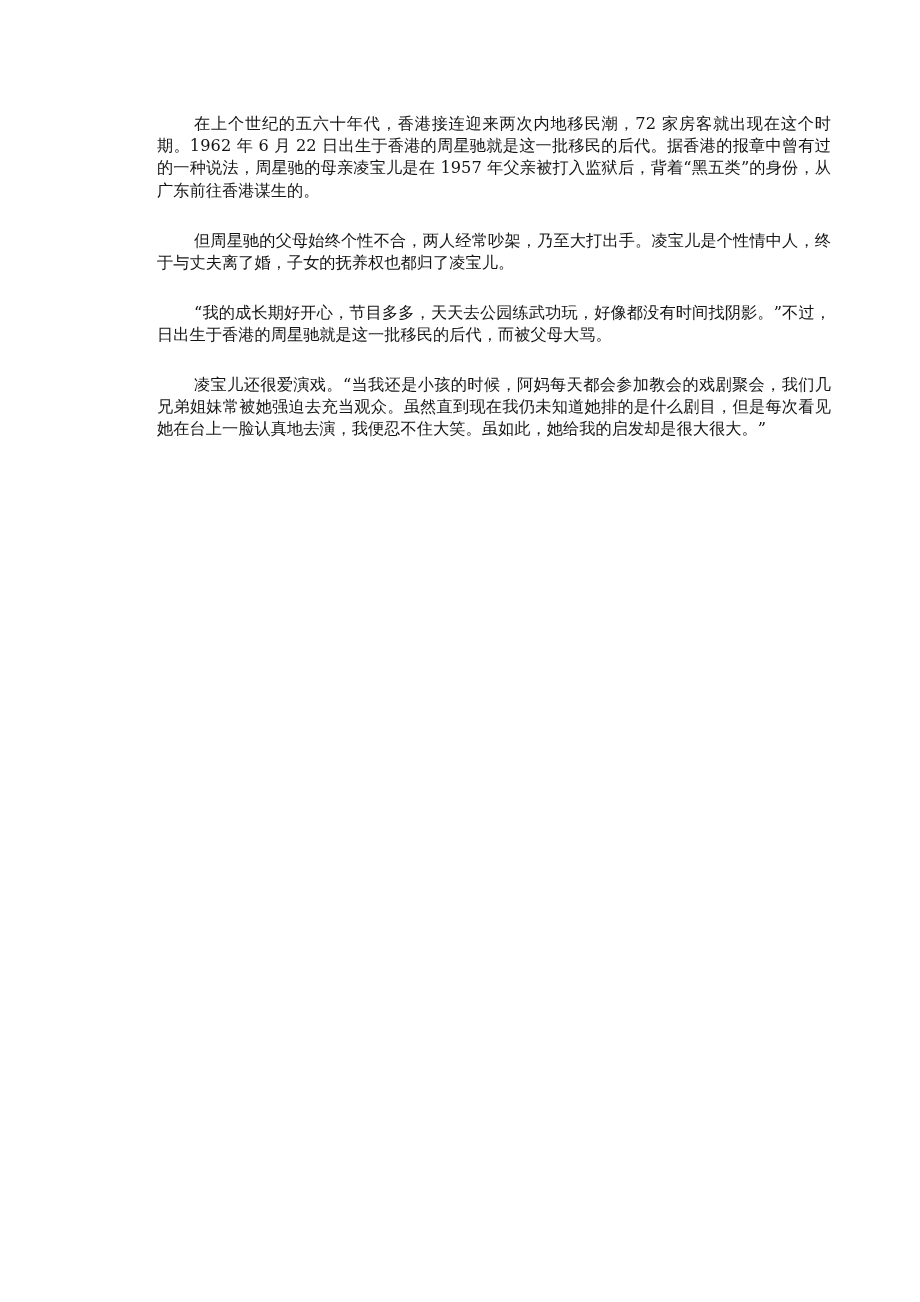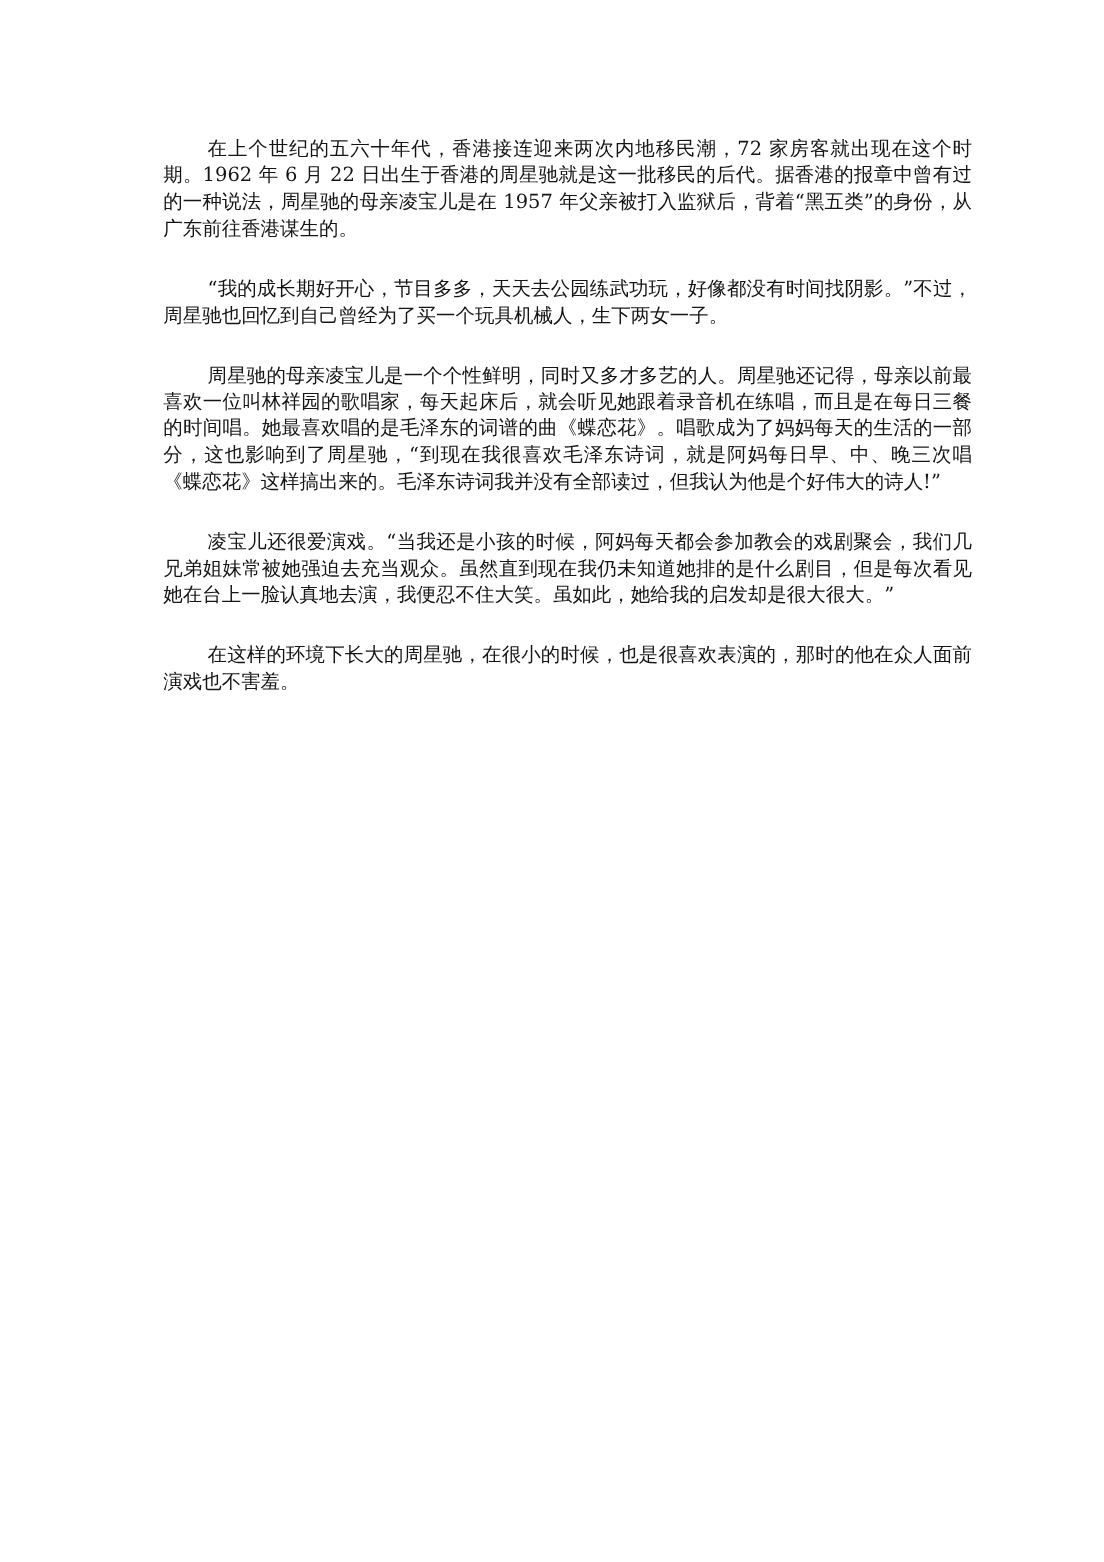--- a/index.html
+++ b/index.html
@@ -1,36 +1,35 @@
 <!DOCTYPE html>
 <html><head>
 <meta charset="utf-8">
 <style>
   html, body { margin: 0; padding: 0; background: #ffffff; }
   body { width: 920px; height: 1302px; position: relative; overflow: hidden; }
   .page {
     position: absolute;
-    left: 136px;
+    left: 157px;
     top: 113px;
     width: 674px;
     font-family: "DejaVu Serif", "Liberation Serif", serif;
     font-size: 16.2px;
     line-height: 22.2px;
     color: #141414;
     text-align: justify;
   }
   .para {
     margin: 0 0 27.8px 0;
     text-indent: 37px;
     word-break: break-all;
     letter-spacing: 0.05px;
   }
 </style>
 </head>
 <body>
 
 <div class="page">
   <p class="para">在上个世纪的五六十年代，香港接连迎来两次内地移民潮，72 家房客就出现在这个时期。1962 年 6 月 22 日出生于香港的周星驰就是这一批移民的后代。据香港的报章中曾有过的一种说法，周星驰的母亲凌宝儿是在 1957 年父亲被打入监狱后，背着“黑五类”的身份，从广东前往香港谋生的。</p>
-  <p class="para">“我的成长期好开心，节目多多，天天去公园练武功玩，好像都没有时间找阴影。”不过，周星驰也回忆到自己曾经为了买一个玩具机械人，生下两女一子。</p>
-  <p class="para">周星驰的母亲凌宝儿是一个个性鲜明，同时又多才多艺的人。周星驰还记得，母亲以前最喜欢一位叫林祥园的歌唱家，每天起床后，就会听见她跟着录音机在练唱，而且是在每日三餐的时间唱。她最喜欢唱的是毛泽东的词谱的曲《蝶恋花》。唱歌成为了妈妈每天的生活的一部分，这也影响到了周星驰，“到现在我很喜欢毛泽东诗词，就是阿妈每日早、中、晚三次唱《蝶恋花》这样搞出来的。毛泽东诗词我并没有全部读过，但我认为他是个好伟大的诗人!”</p>
+  <p class="para">但周星驰的父母始终个性不合，两人经常吵架，乃至大打出手。凌宝儿是个性情中人，终于与丈夫离了婚，子女的抚养权也都归了凌宝儿。</p>
+  <p class="para">“我的成长期好开心，节目多多，天天去公园练武功玩，好像都没有时间找阴影。”不过，日出生于香港的周星驰就是这一批移民的后代，而被父母大骂。</p>
   <p class="para">凌宝儿还很爱演戏。“当我还是小孩的时候，阿妈每天都会参加教会的戏剧聚会，我们几兄弟姐妹常被她强迫去充当观众。虽然直到现在我仍未知道她排的是什么剧目，但是每次看见她在台上一脸认真地去演，我便忍不住大笑。虽如此，她给我的启发却是很大很大。”</p>
-  <p class="para">在这样的环境下长大的周星驰，在很小的时候，也是很喜欢表演的，那时的他在众人面前演戏也不害羞。</p>
 </div>
 
 </body></html>

